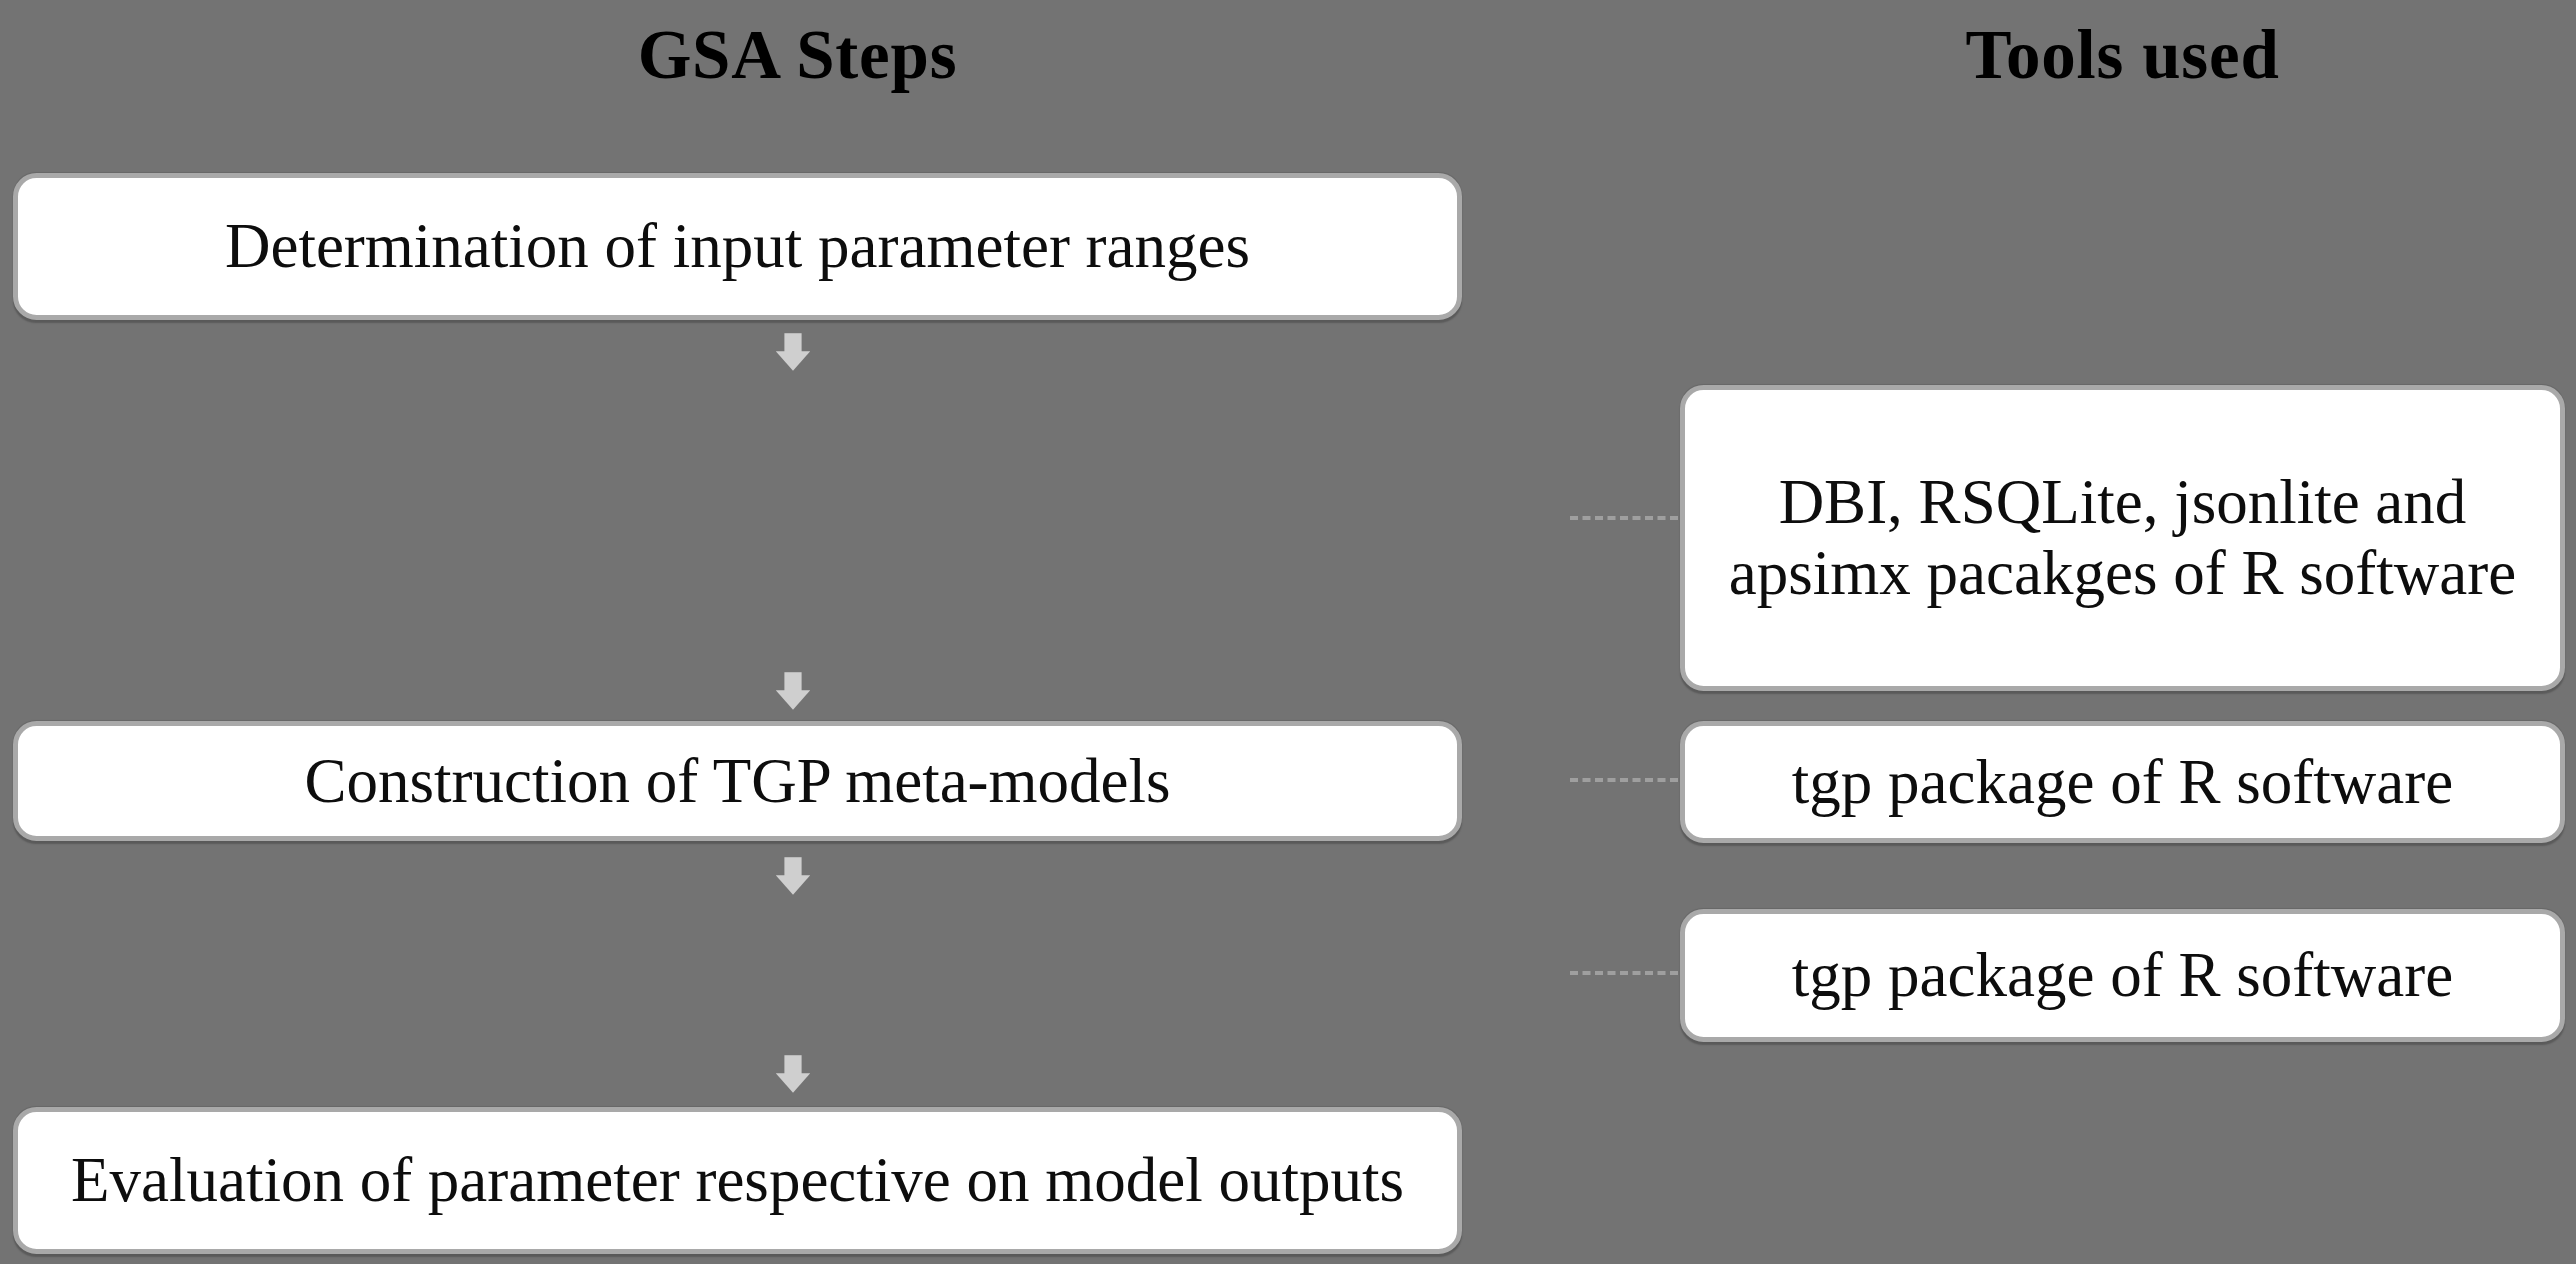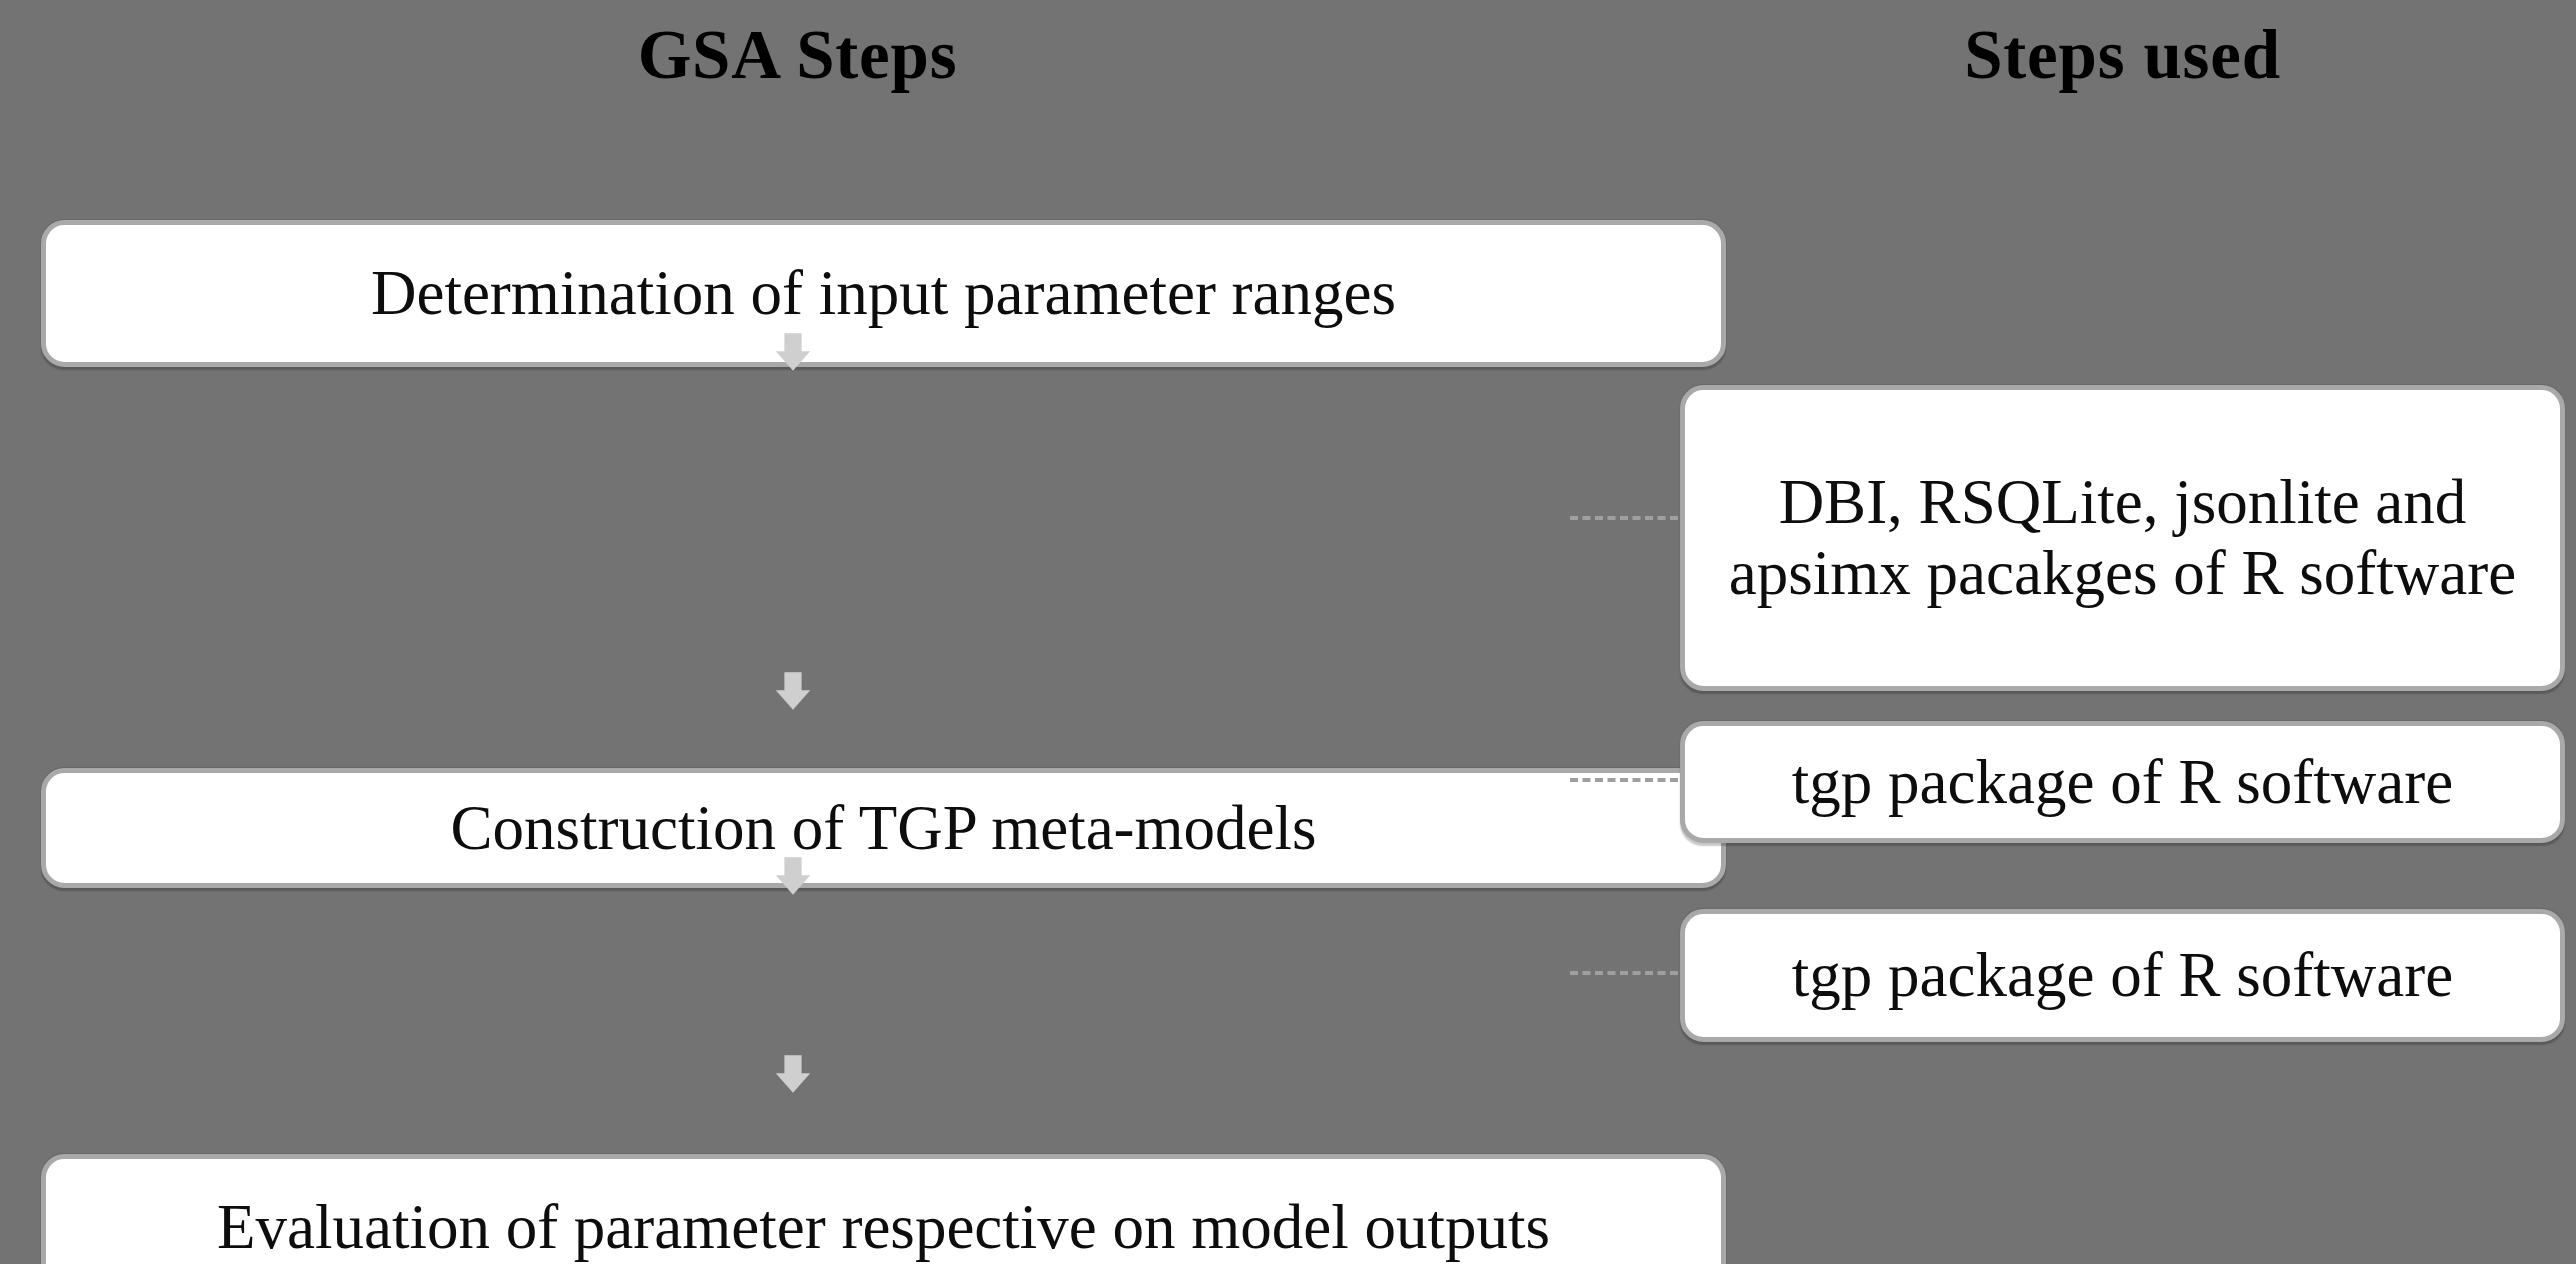--- a/index.html
+++ b/index.html
@@ -41,21 +41,21 @@
     align-items: center;
     justify-content: center;
     text-align: center;
   }
   .box .lbl {
     font-size: 63px;
     line-height: 1.12;
     white-space: pre-line;
     padding: 0 6.3px;
   }
-  .step-box { left: 41px;  width: 1685px; margin-top: 47px; }
+  .step-box { left: 13px;  width: 1449px; }
   .tool-box { left: 1680px; width: 885px; }
 
   .arrow {
     position: absolute;
     left: 775px;
     width: 36px;
     height: 38px;
   }
   .dash {
     position: absolute;
@@ -64,21 +64,21 @@
     height: 0;
     border-top: 4.7px dashed #9f9f9f;
   }
 </style>
 </head>
 <body>
 
 <div class="canvas">
 
   <div class="col-header left">GSA Steps</div>
-  <div class="col-header right">Steps used</div>
+  <div class="col-header right">Tools used</div>
 
   <div class="box step-box" style="top:173px;height:147px">
     <span class="lbl">Determination of input parameter ranges</span>
   </div>
 
   <svg class="arrow" style="top:333px" viewBox="0 0 46 48" aria-hidden="true">
     <rect x="12" y="0" width="22" height="24" fill="#cfcfcf"></rect>
     <polygon points="1,23 45,23 23,48" fill="#cfcfcf"></polygon>
   </svg>
 

